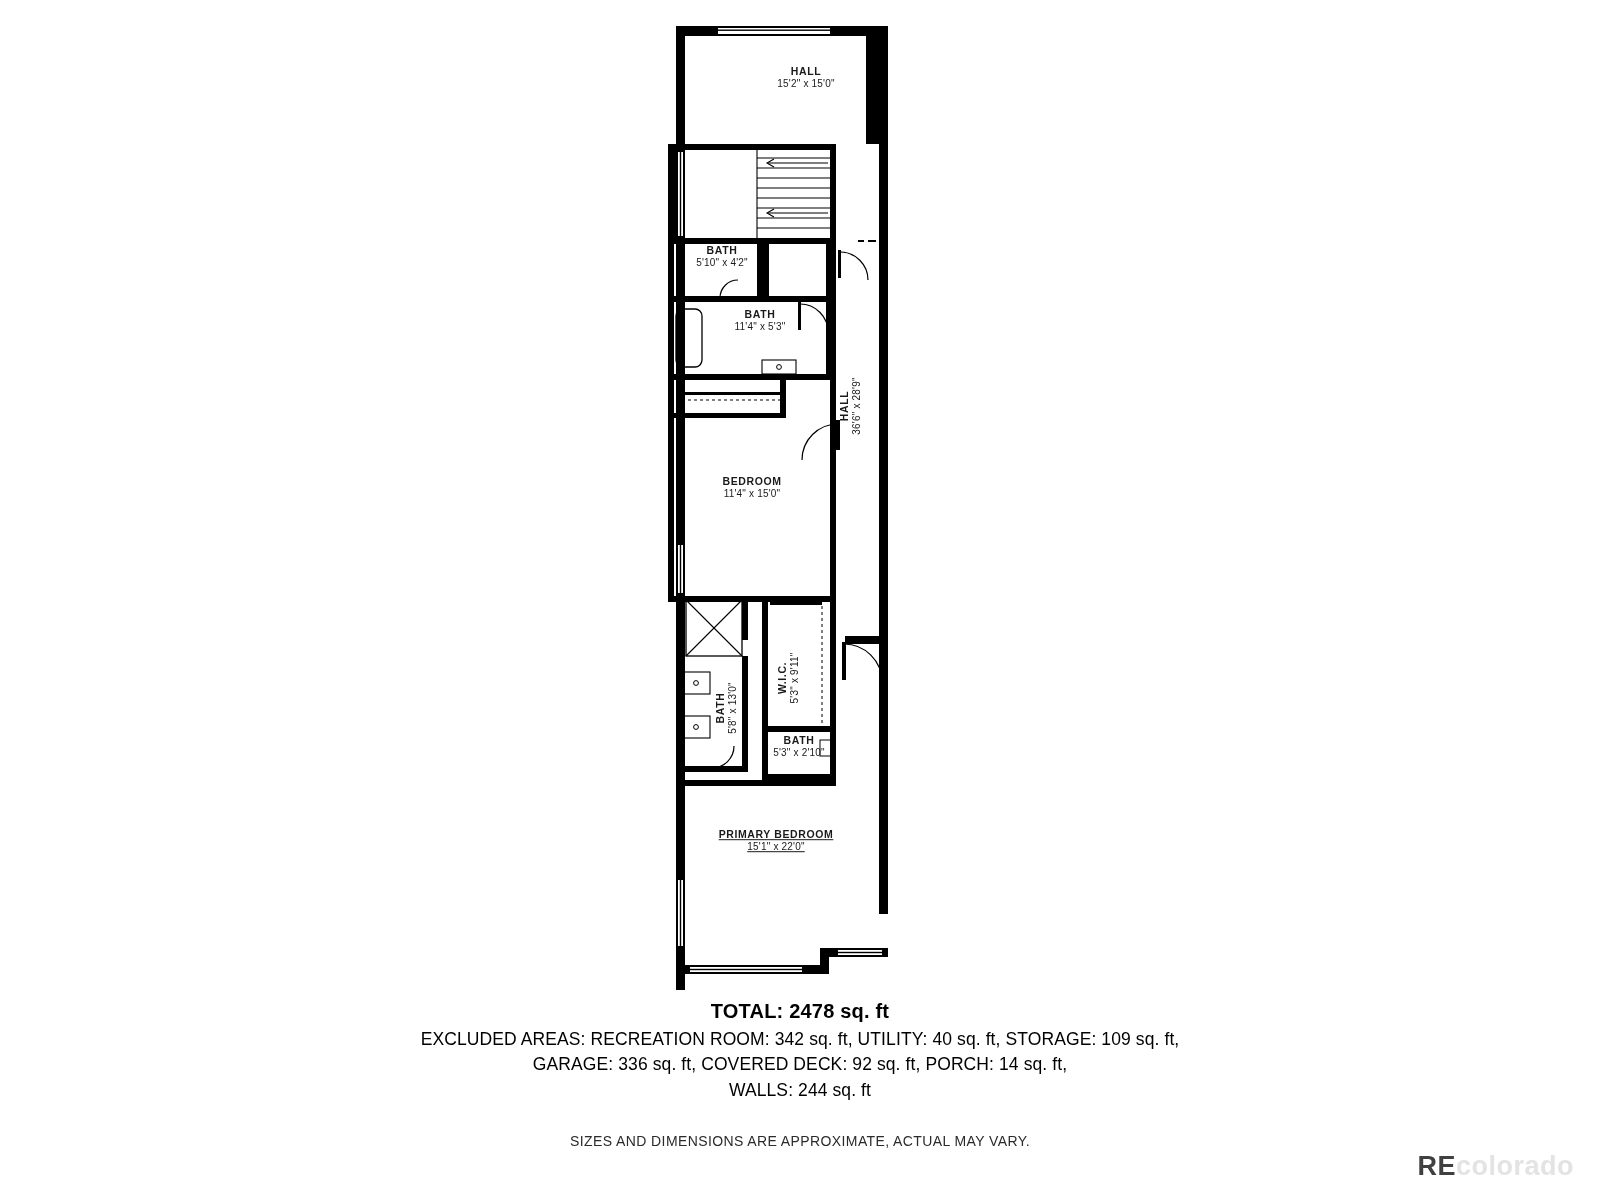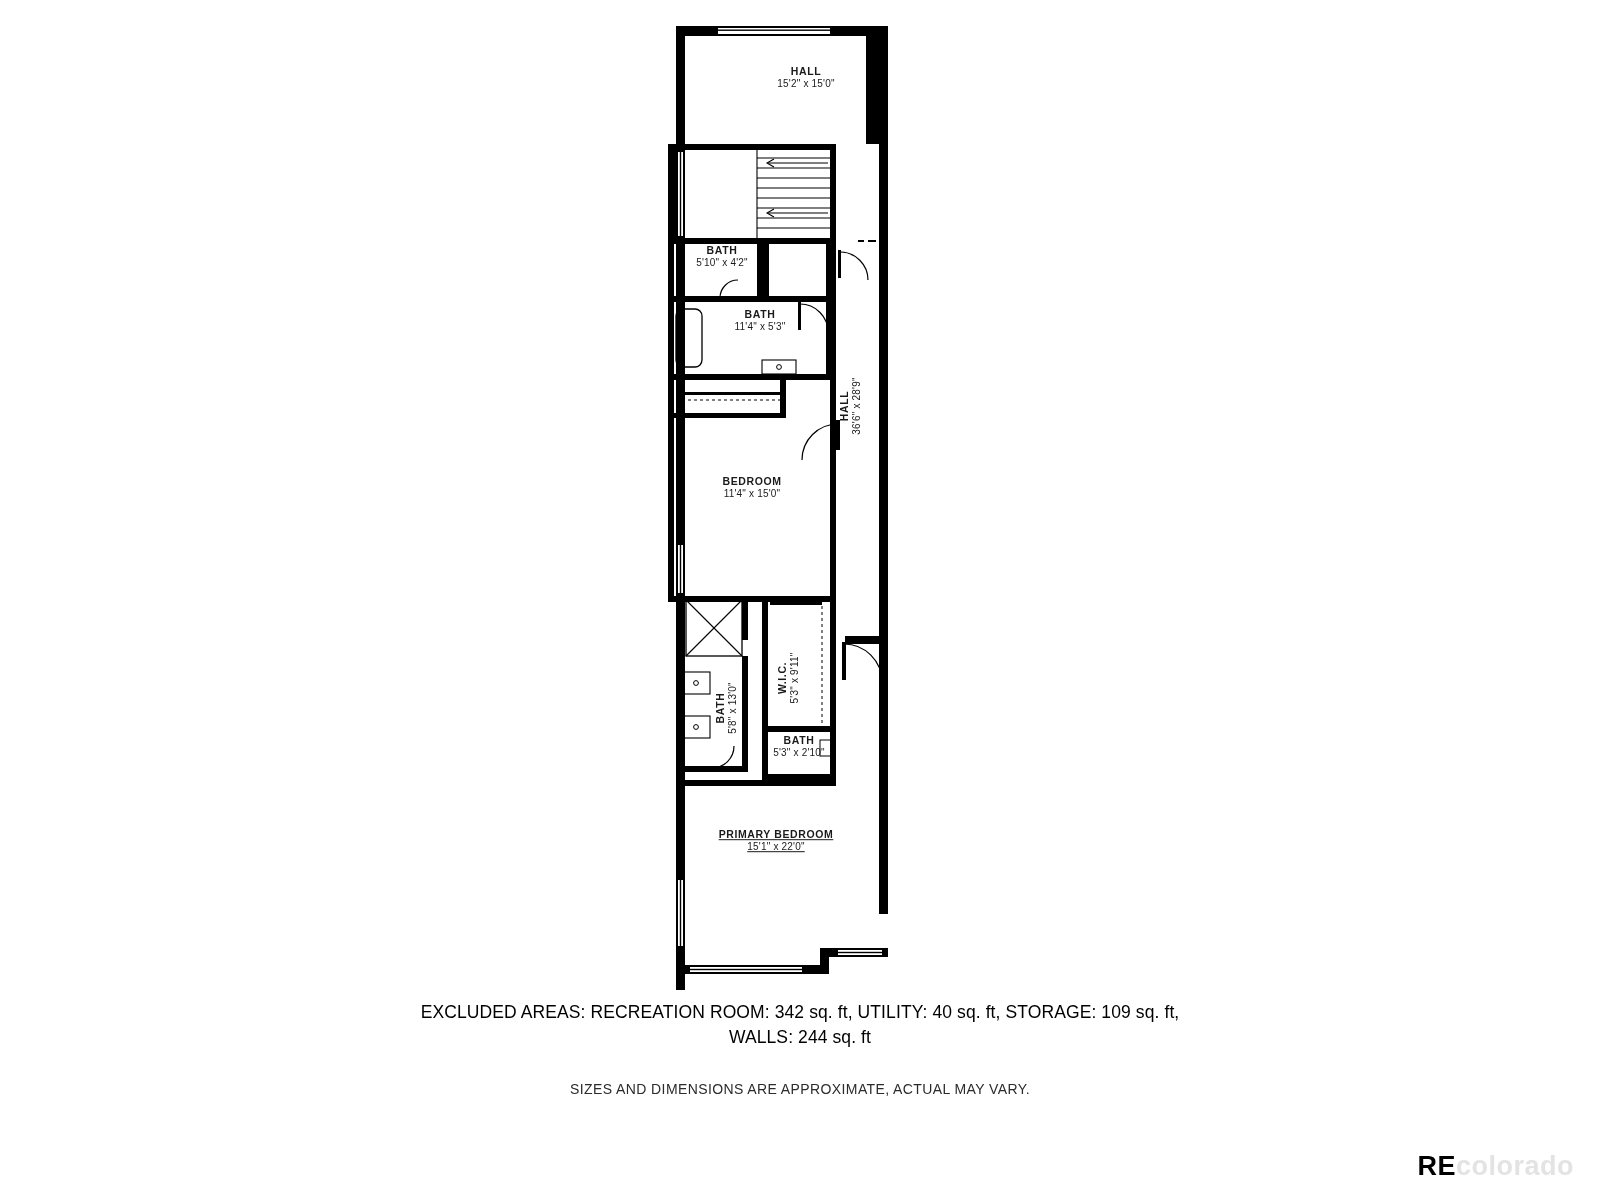--- a/index.html
+++ b/index.html
@@ -76,21 +76,21 @@
   #brand {
     position: absolute;
     right: 26px;
     bottom: 18px;
     font-size: 27px;
     font-weight: 700;
     letter-spacing: 0.5px;
     color: #e3e3e3;
     font-family: "Liberation Sans", sans-serif;
   }
-  #brand .re { color: #000000; }
+  #brand .re { color: #404040; }
 </style>
 </head>
 <body>
 
 <div id="floorplan">
 
   <svg width="1600" height="1000" viewBox="0 0 1600 1000" xmlns="http://www.w3.org/2000/svg">
 
     <g>
 
@@ -279,20 +279,22 @@
     <div class="dim">5'3" x 2'10"</div>
   </div>
 
   <div class="label" style="left:776px; top:841px; transform:translate(-50%,-50%);text-decoration:underline;">
     <div class="rm">PRIMARY BEDROOM</div>
     <div class="dim">15'1" x 22'0"</div>
   </div>
 </div>
 
 <div id="footer">
+  <div class="total">TOTAL: 2478 sq. ft</div>
   <div class="line">EXCLUDED AREAS: RECREATION ROOM: 342 sq. ft, UTILITY: 40 sq. ft, STORAGE: 109 sq. ft,</div>
+  <div class="line">GARAGE: 336 sq. ft, COVERED DECK: 92 sq. ft, PORCH: 14 sq. ft,</div>
   <div class="line">WALLS: 244 sq. ft</div>
   <div class="disclaimer">SIZES AND DIMENSIONS ARE APPROXIMATE, ACTUAL MAY VARY.</div>
 </div>
 
 <div id="brand">
   <span class="re">RE</span><span>colorado</span>
 </div>
 
 </body></html>

